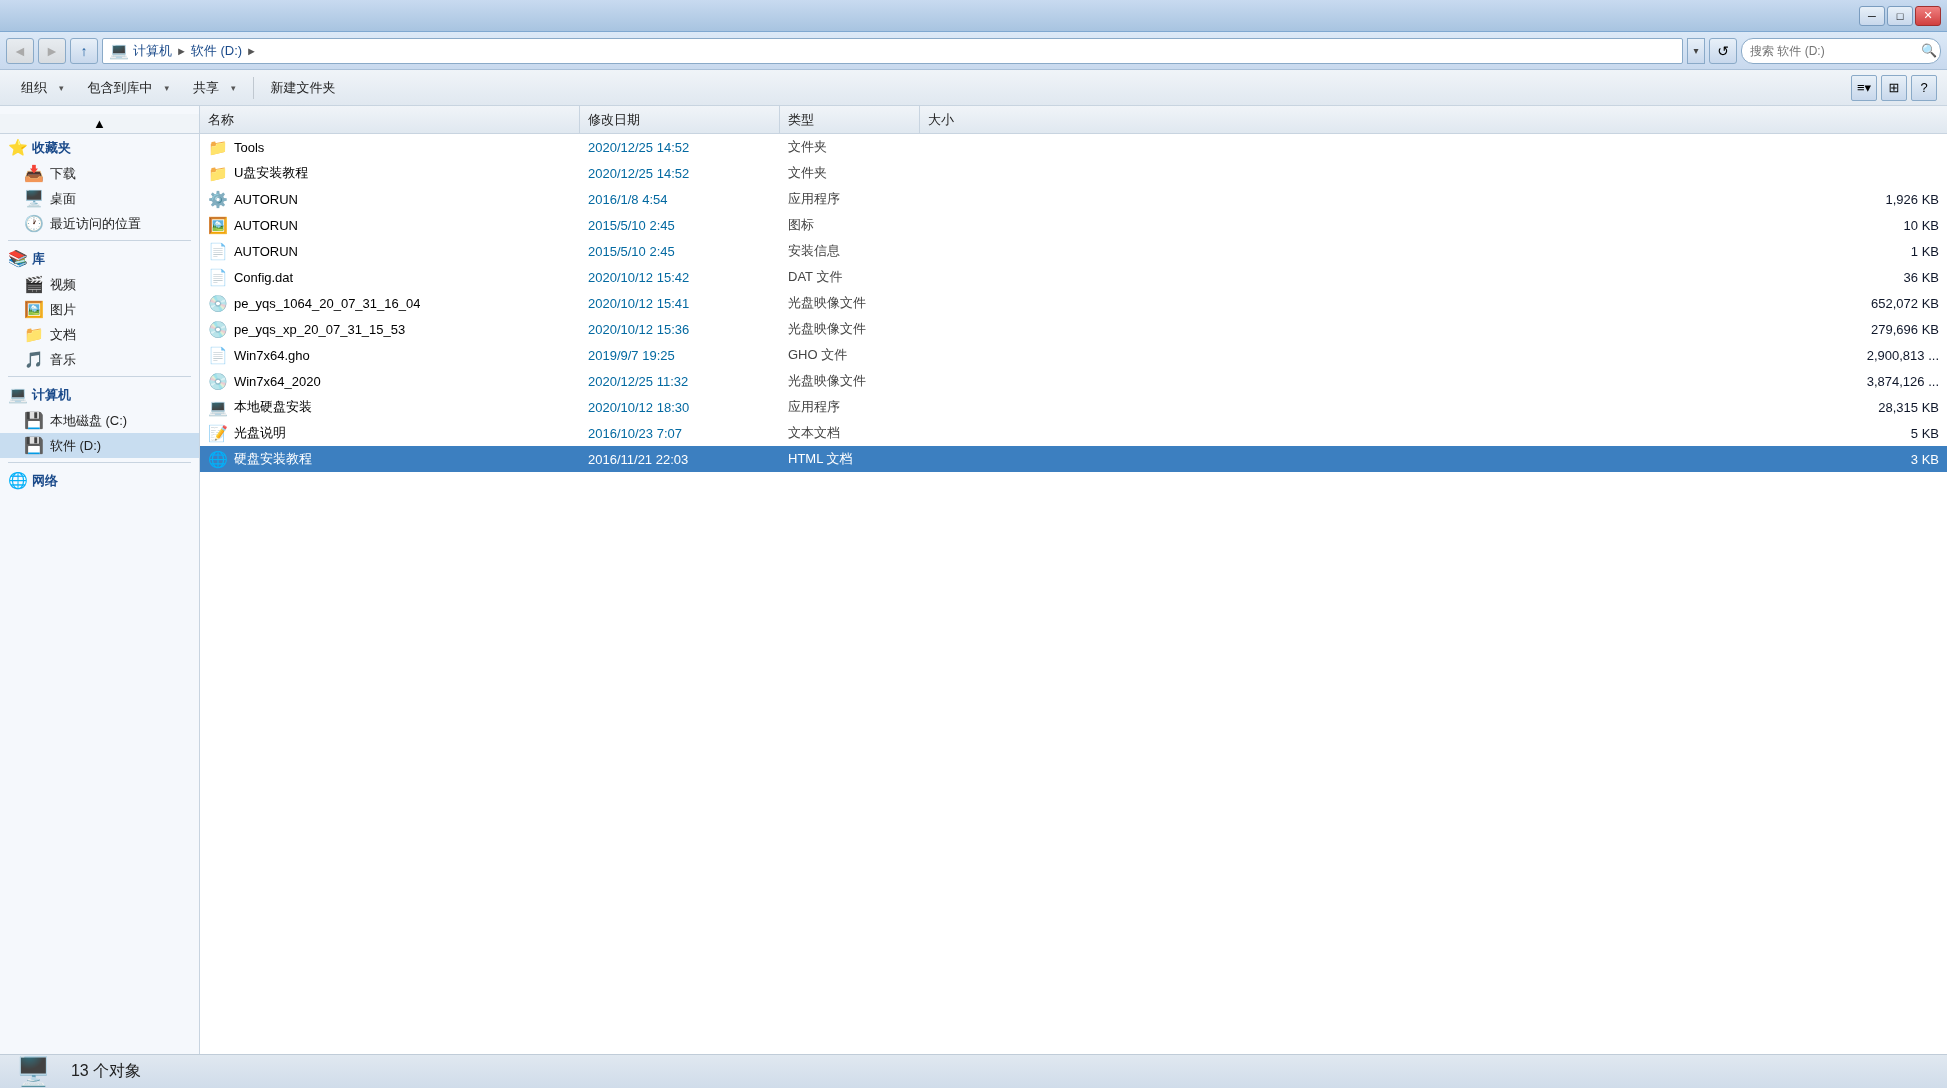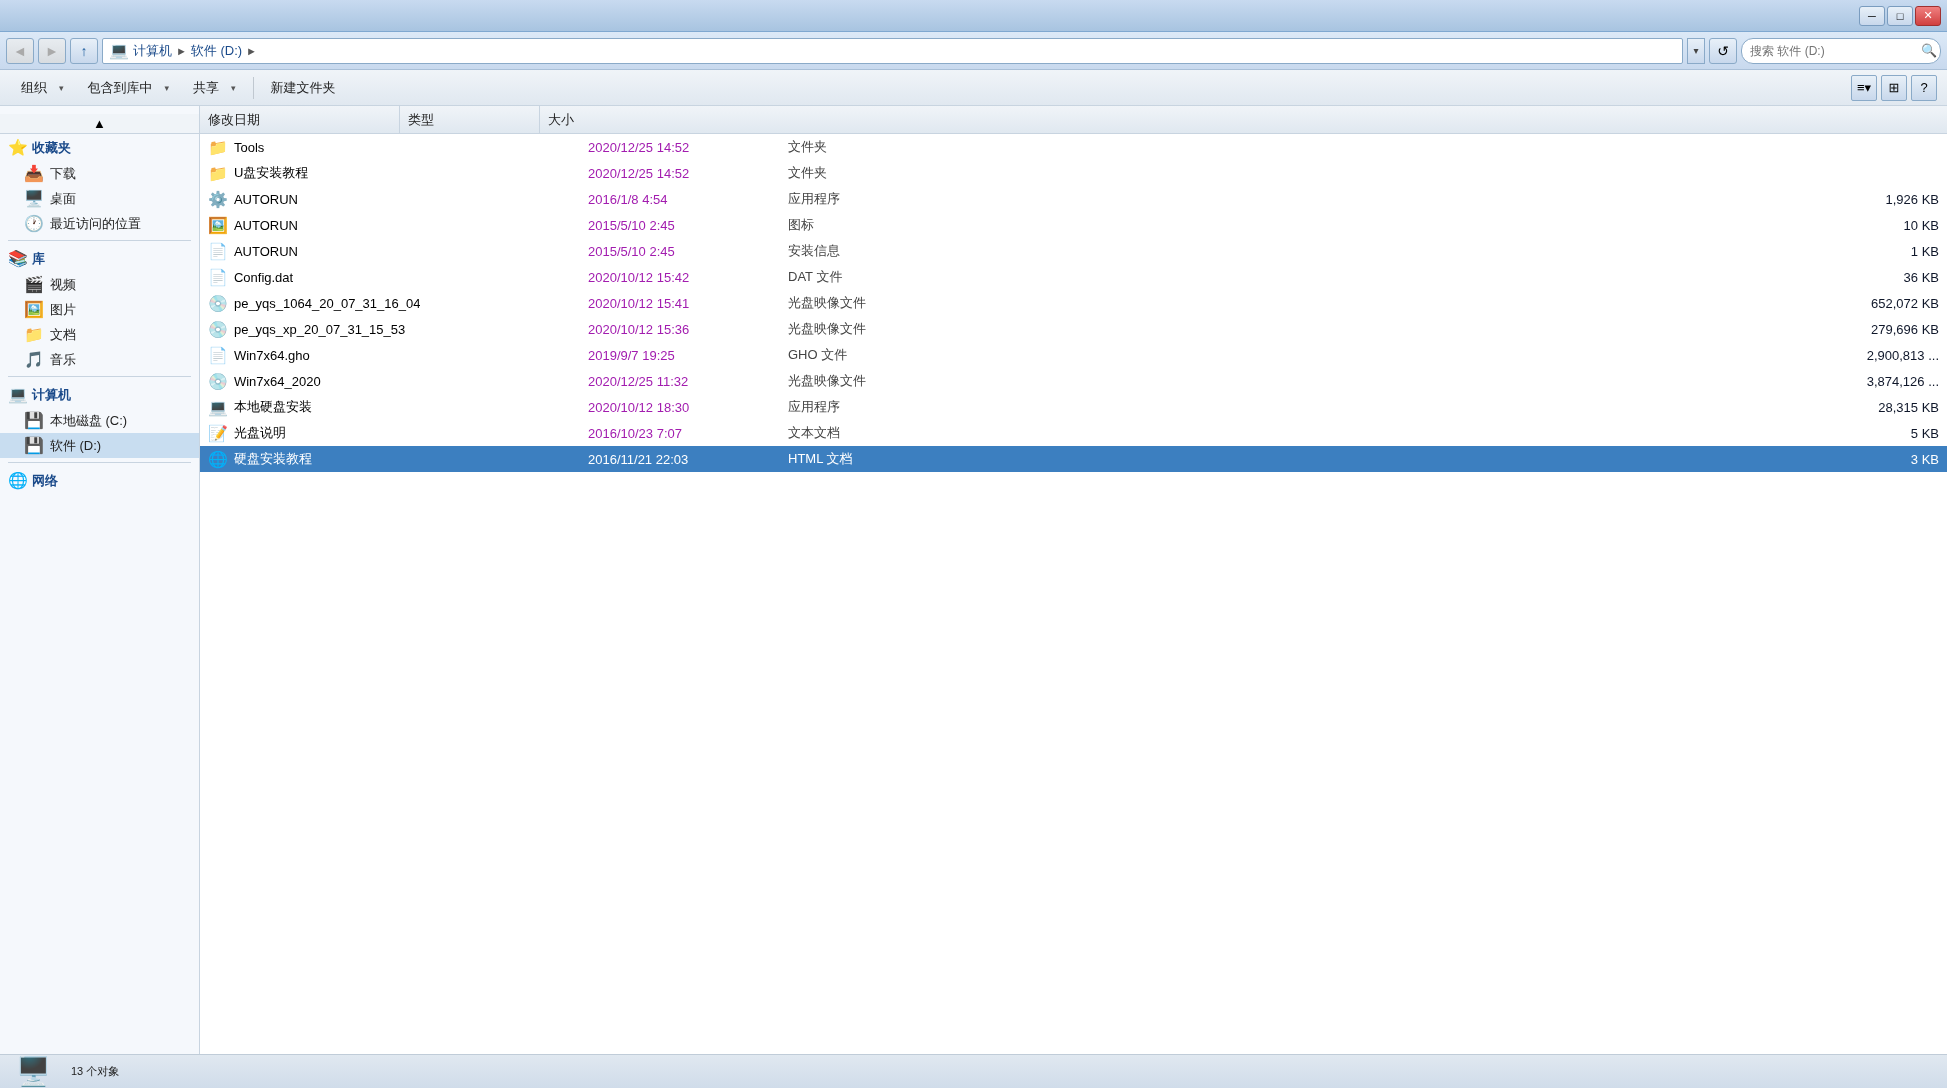--- a/index.html
+++ b/index.html
@@ -328,21 +328,21 @@
       font-size: 16px;
       flex-shrink: 0;
     }
     .file-name-text {
       overflow: hidden;
       text-overflow: ellipsis;
     }
     .file-date {
       width: 200px;
       padding: 0 8px;
-      color: #a21caf;
+      color: #0369a1;
       white-space: nowrap;
     }
     .file-type {
       width: 140px;
       padding: 0 8px;
       color: #444;
     }
     .file-size {
       flex: 1;
       padding: 0 8px;
@@ -357,21 +357,21 @@
       border-top: 1px solid #c0ccd8;
       display: flex;
       align-items: center;
       padding: 0 16px;
       gap: 20px;
     }
     .status-icon {
       font-size: 28px;
     }
     .status-text {
-      font-size: 11px;
+      font-size: 16px;
       color: #222;
     }
 
     
     .collapse-arrow {
       display: flex;
       justify-content: center;
       padding: 2px;
       cursor: pointer;
       background: #f0f4f8;
@@ -508,20 +508,23 @@
       <div class="sidebar-section-header">
         <span class="sidebar-section-icon">🌐</span>
         <span>网络</span>
       </div>
     </div>
   </div>
 
   <div class="file-area">
 
     <div class="column-header">
+      <div class="col-name">
+        <span>名称</span>
+      </div>
       <div class="col-date">
         <span>修改日期</span>
       </div>
       <div class="col-type">
         <span>类型</span>
       </div>
       <div class="col-size">
         <span>大小</span>
       </div>
     </div>

